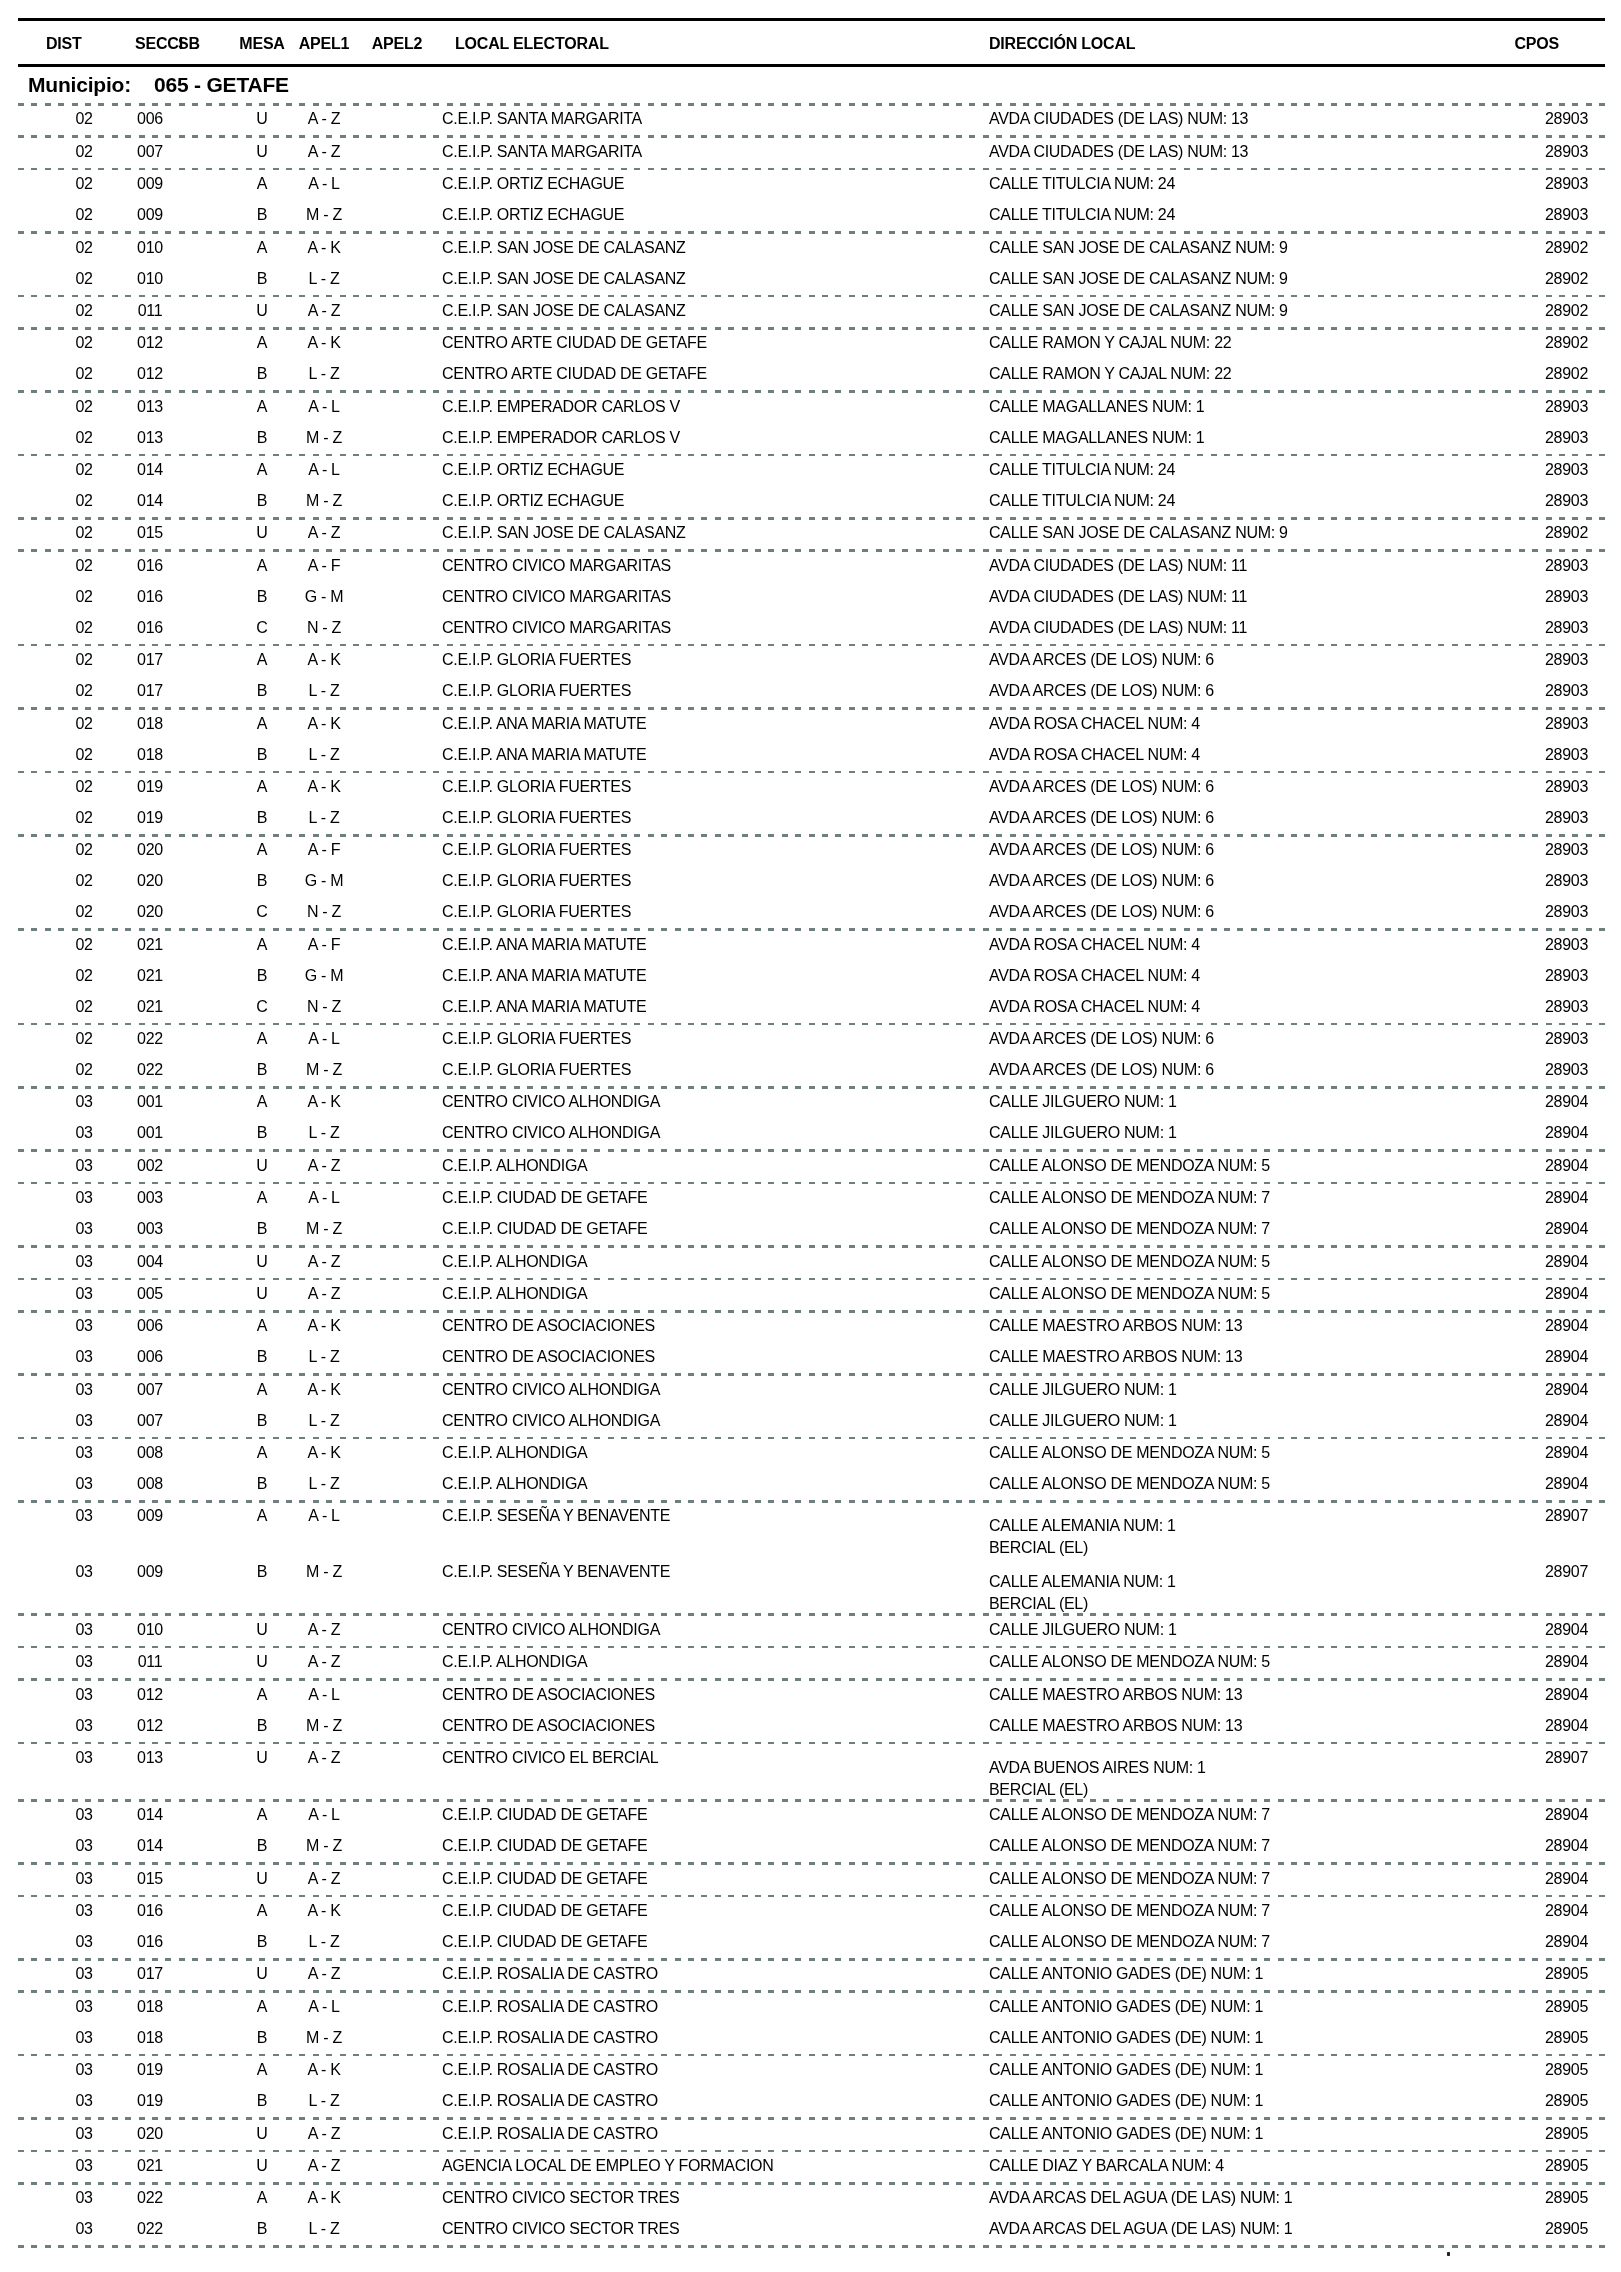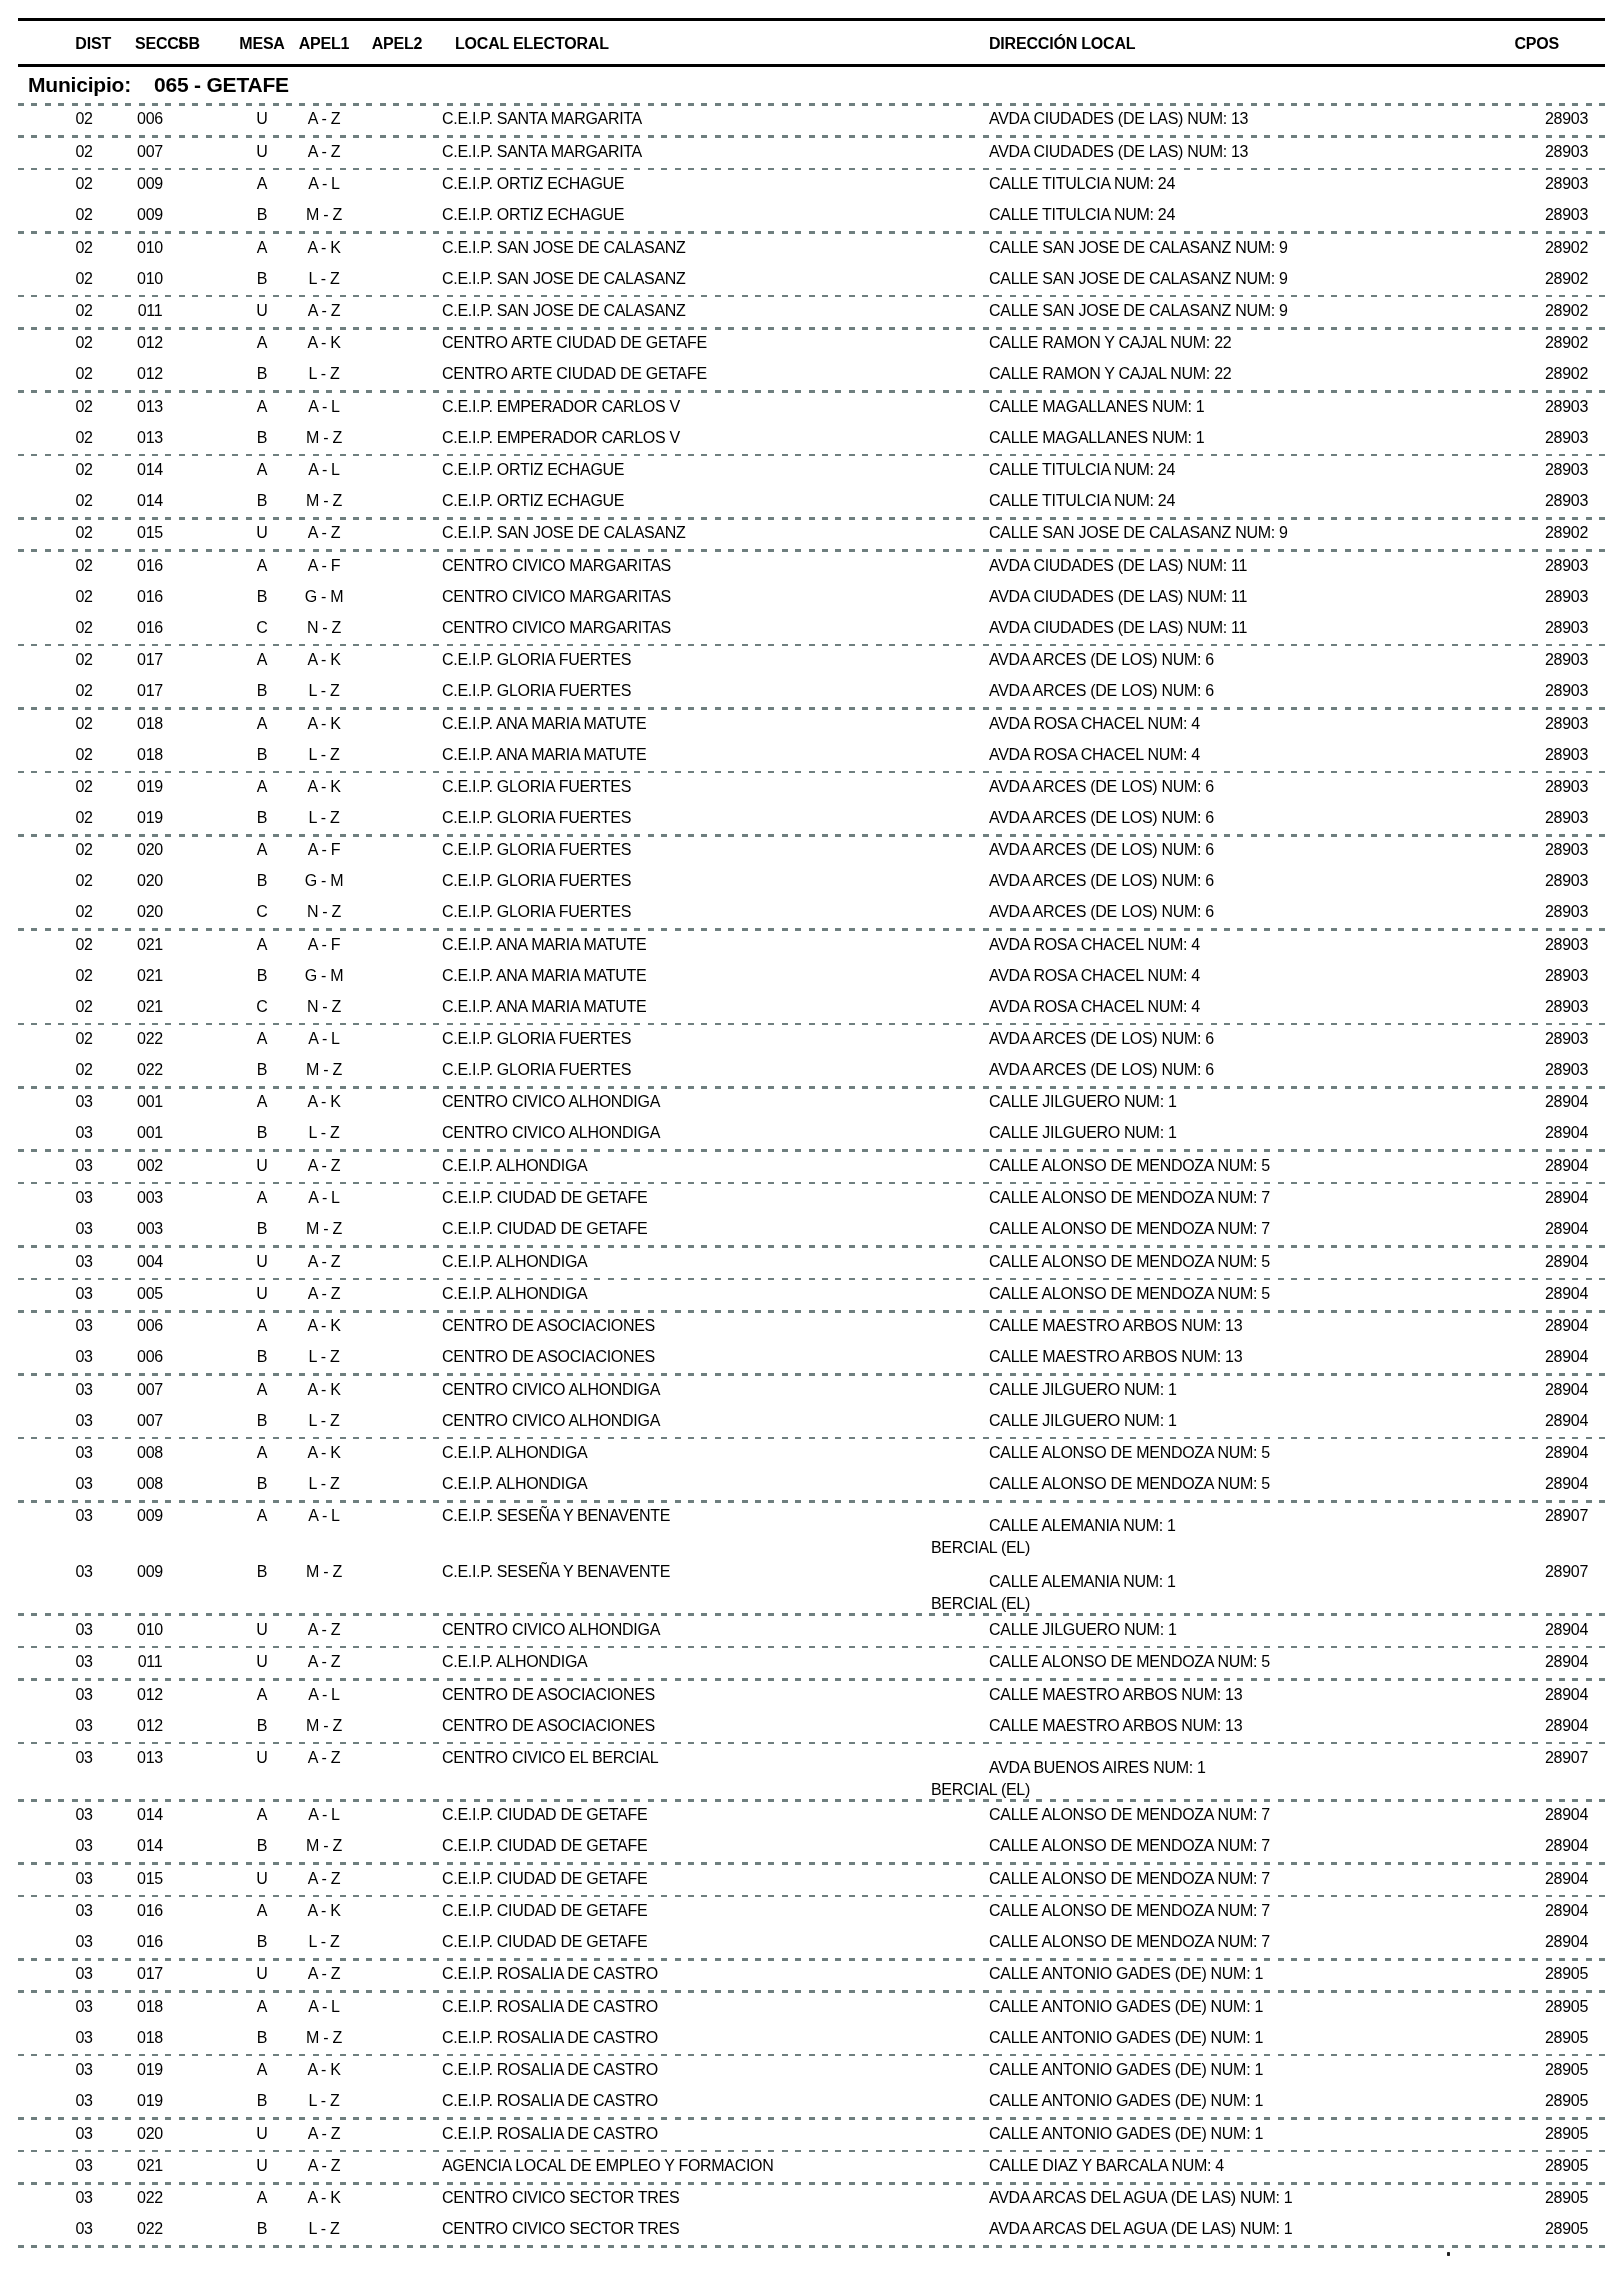--- a/index.html
+++ b/index.html
@@ -10,21 +10,21 @@
     color: #000;
     overflow: hidden;
   }
   .rule { position: absolute; left: 17.5px; width: 1587px; height: 3.4px; background: #000; }
   .rule-top { top: 18px; }
   .rule-mid { top: 64px; }
 
   .hdr { position: absolute; top: 35px; left: 0; width: 100%; height: 19px;
          font-size: 16px; font-weight: bold; letter-spacing: -0.2px; line-height: 17.5px; }
   .hdr span { position: absolute; white-space: nowrap; }
-  .h-dist  { left: 57px;   width: 54px; text-align: right; }
+  .h-dist  { left: 46px;   width: 54px; text-align: left; }
   .h-secci { left: 135px;  width: 54px; text-align: left; }
   .h-sb    { left: 162px;  width: 54px; text-align: center; }
   .h-mesa  { left: 235px;  width: 54px; text-align: center; }
   .h-apel1 { left: 297px;  width: 54px; text-align: center; }
   .h-apel2 { left: 370px;  width: 54px; text-align: center; }
   .h-local { left: 442px; margin-left: 13px; }
   .h-dir   { left: 989px; }
   .h-cpos  { left: 1472px; width: 87px; text-align: right; }
 
   .muni { position: absolute; top: 75px; left: 28px; font-size: 21px; font-weight: bold;
@@ -37,21 +37,21 @@
          background: repeating-linear-gradient(90deg, #6f7f7f 0 6px, transparent 6px 13.4px); }
   .row { position: relative; height: 31px; }
   .row.tall { height: 56px; }
   .row .c { position: absolute; top: 4px; line-height: 18px; white-space: nowrap; }
   .c-dist  { left: 57px;  width: 54px; text-align: center; }
   .c-secci { left: 123px; width: 54px; text-align: center; }
   .c-mesa  { left: 235px; width: 54px; text-align: center; }
   .c-apel  { left: 297px; width: 54px; text-align: center; }
   .c-local { left: 442px; }
   .c-dir   { left: 989px; }
-  .c-dir2  { left: 931px; display: none; }
+  .c-dir2  { left: 989px; display: none; }
   .row.tall .c-dir  { top: 14px; }
   .row.tall .c-dir2 { display: block; top: 36px; }
   .c-cpos  { left: 1501px; width: 87px; text-align: right; }
 
   .stray { position: absolute; left: 1447px; top: 2252px; width: 3.4px; height: 4px;
            background: #222; border-radius: 0.7px; }
 </style>
 </head>
 <body>
 

